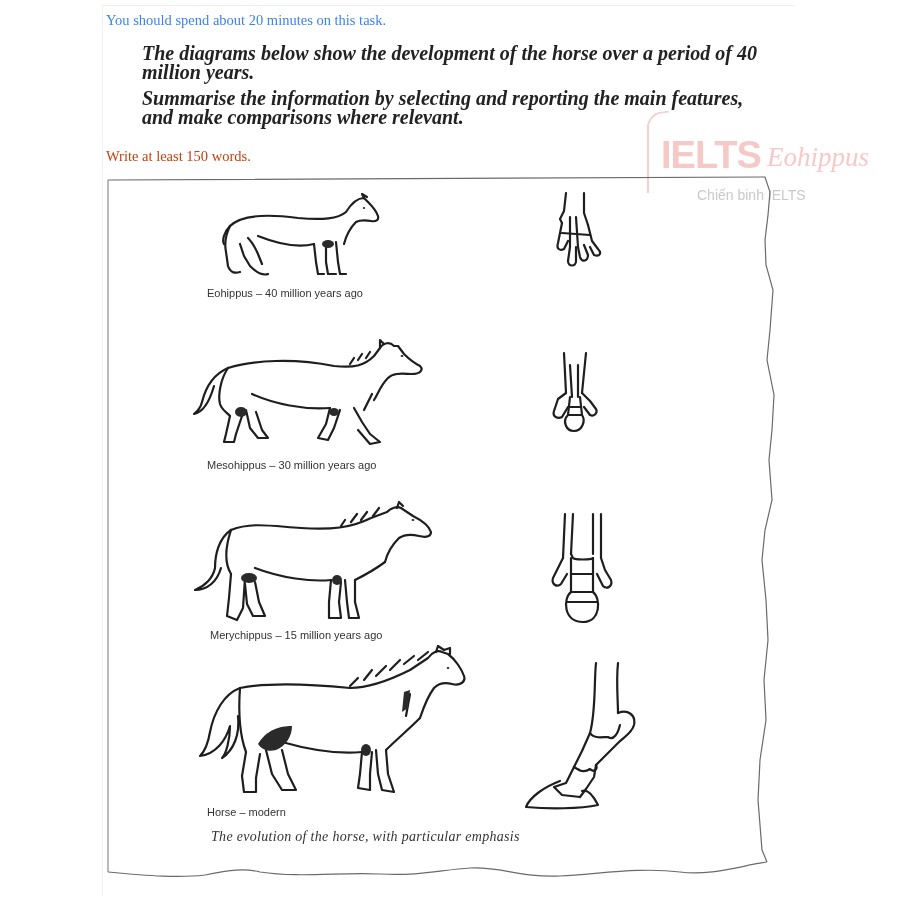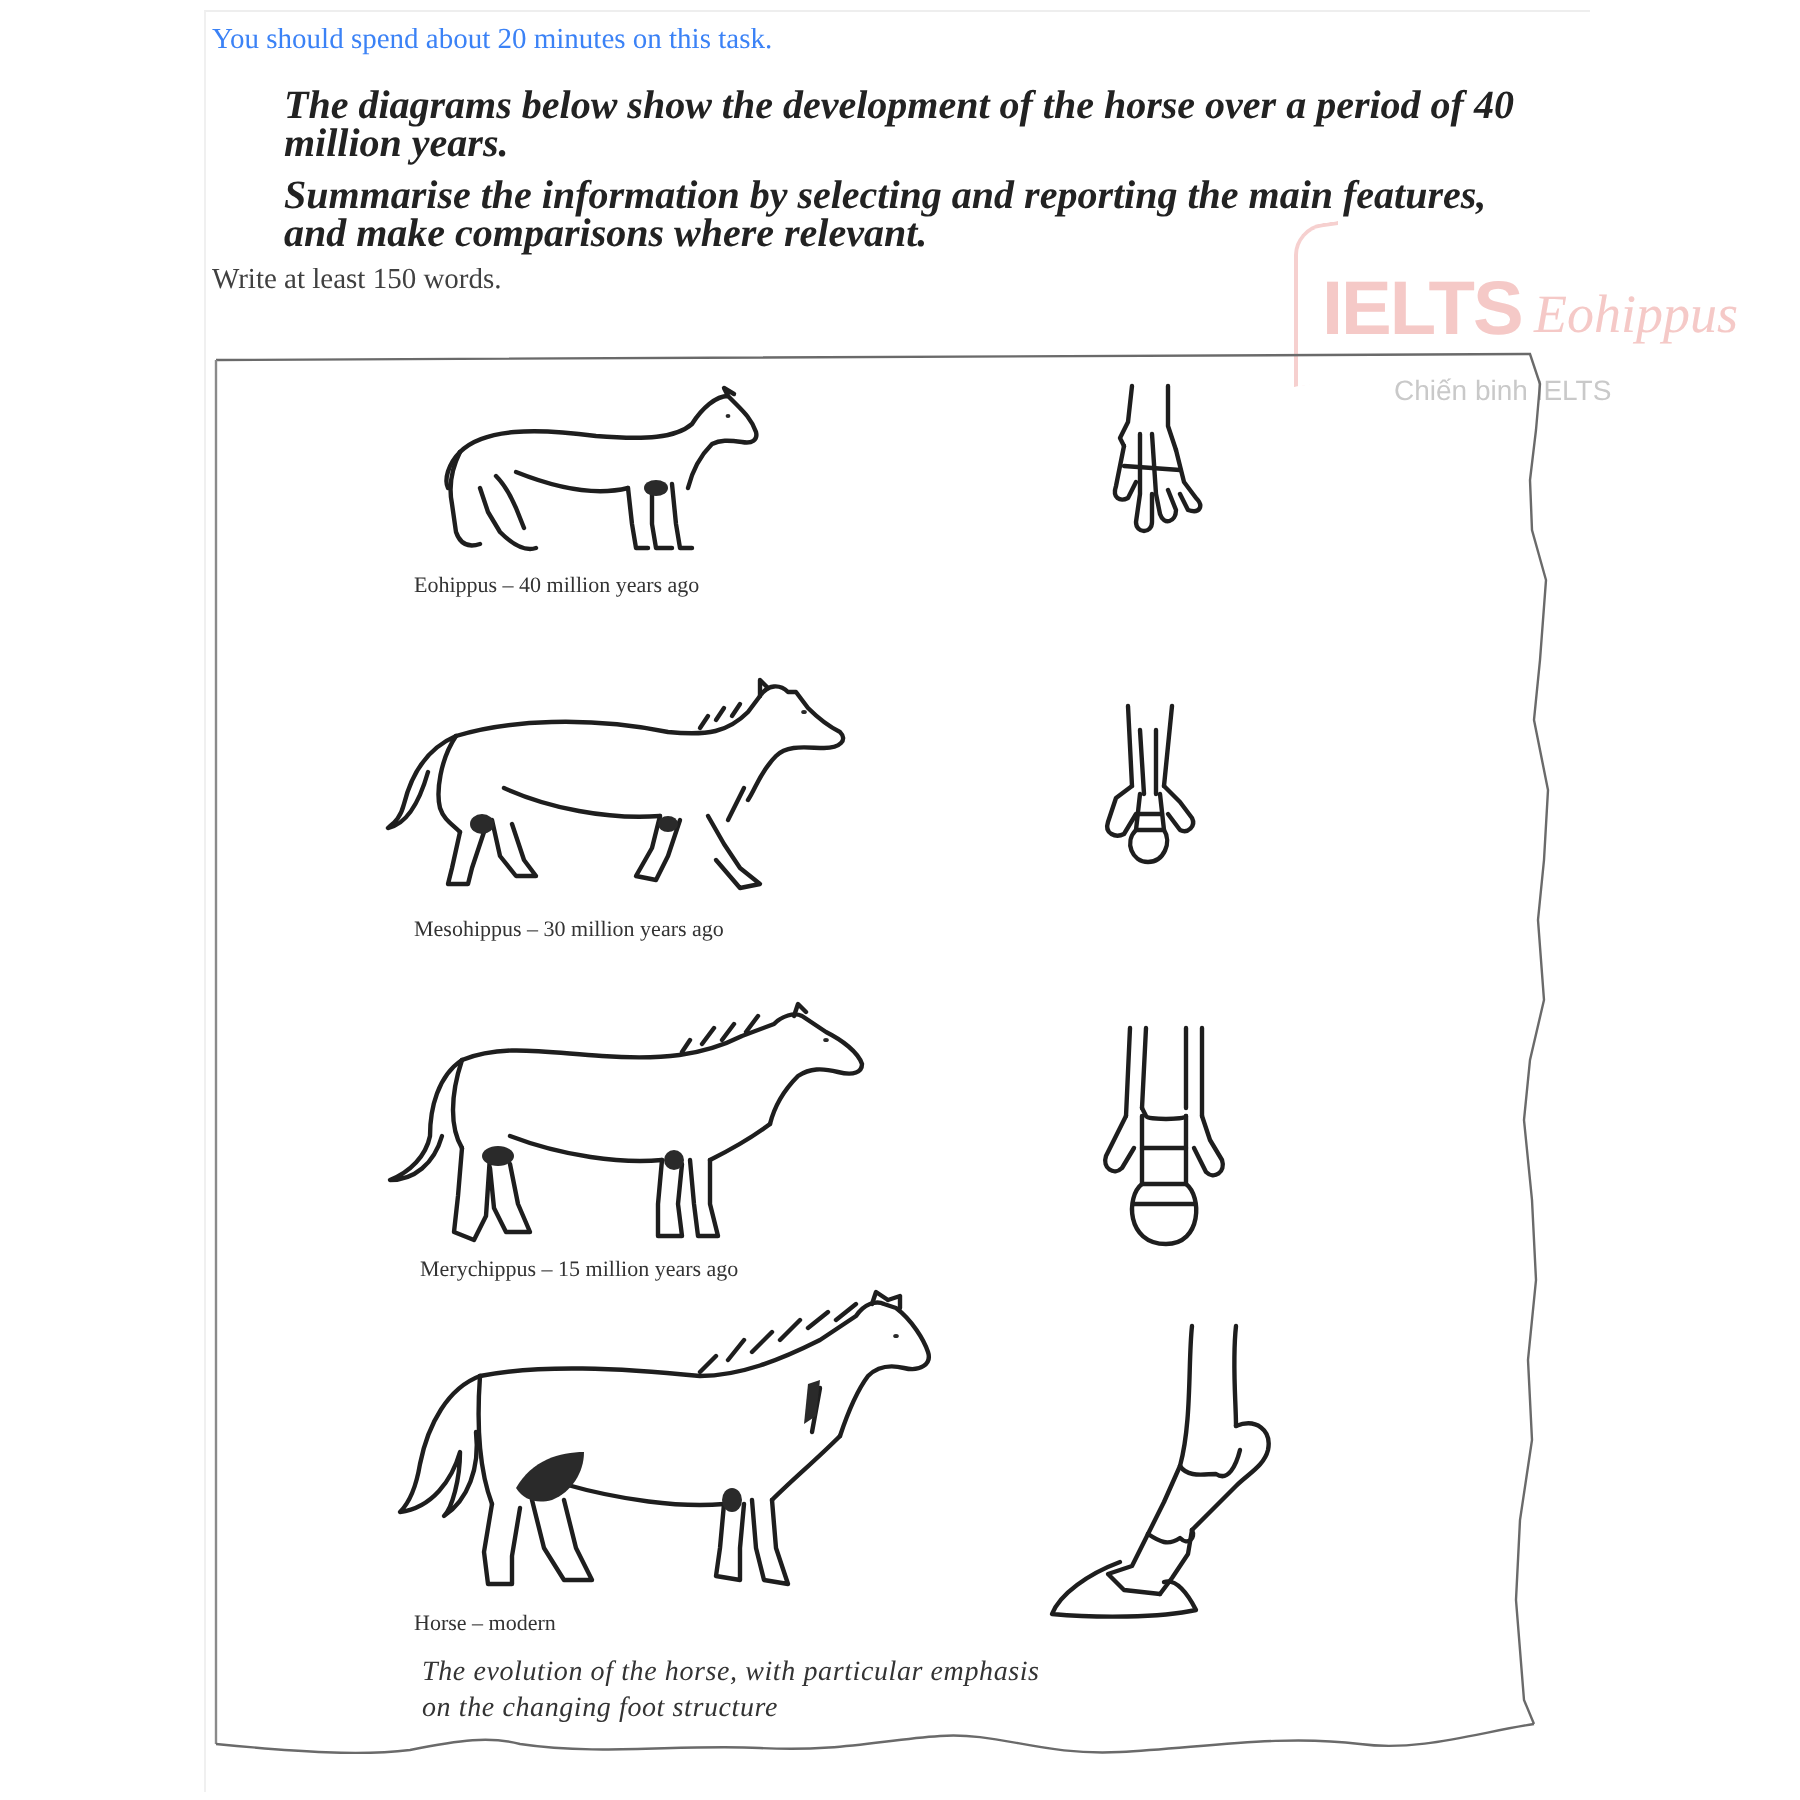--- a/index.html
+++ b/index.html
@@ -2,28 +2,28 @@
 <html><head>
 <meta charset="utf-8">
 <style>
   html, body { margin:0; padding:0; background:#ffffff; }
   body { width:900px; height:900px; position:relative; overflow:hidden; font-family:"Liberation Serif", serif; color:#222; }
   .page { position:absolute; left:102px; top:5px; width:692px; height:890px; border-left:1px solid #f0f0f0; border-top:1px solid #eeeeee; }
   .intro { position:absolute; left:106px; top:12px; font-size:14.5px; color:#3b82f6; }
   .prompt { position:absolute; left:142px; width:620px; font-size:20px; font-weight:bold; font-style:italic; line-height:19px; color:#222; }
   .p1 { top:44px; }
   .p2 { top:89px; }
-  .words { position:absolute; left:106px; top:132px; font-size:14.5px; color:#404040; }
+  .words { position:absolute; left:106px; top:148px; font-size:14.5px; color:#c2410c; }
   .watermark { position:absolute; left:647px; top:112px; width:230px; height:90px; pointer-events:none; }
   .wm-bracket { position:absolute; left:0; top:0; width:20px; height:78px; border-left:2px solid #f6d0cf; border-top:2px solid #f6d0cf; border-radius:14px 0 0 0; transform:skewY(-8deg); }
   .wm-ielts { position:absolute; left:14px; top:22px; font-family:"Liberation Sans", sans-serif; font-weight:bold; font-size:38px; color:#f5c9c7; letter-spacing:-1px; }
   .wm-fighter { position:absolute; left:120px; top:30px; font-family:"Liberation Serif", serif; font-style:italic; font-size:27px; color:#f5c9c7; }
   .wm-sub { position:absolute; left:50px; top:75px; font-family:Liberation Sans, sans-serif; font-size:14px; color:#c9c9c9; }
   .frame { position:absolute; left:0; top:0; width:900px; height:900px; pointer-events:none; }
-  .caption { position:absolute; font-size:11px; color:#333; font-family:Liberation Serif, serif; }
+  .caption { position:absolute; font-size:11px; color:#333; font-family:Liberation Sans, sans-serif; }
   .figcap { position:absolute; left:211px; top:828px; font-size:14px; font-style:italic; color:#333; line-height:18px; letter-spacing:0.3px; }
   svg.art { position:absolute; overflow:visible; }
   svg.art path, svg.art ellipse, svg.art rect, svg.art line { fill:none; stroke:#1e1e1e; stroke-width:2.2; stroke-linecap:round; stroke-linejoin:round; }
   svg.art .shade { fill:#2a2a2a; stroke:none; }
 </style>
 </head>
 <body>
 
 <div class="page"></div>
 
@@ -162,14 +162,13 @@
   <path d="M94,52 C104,48 112,54 110,64 C108,72 100,76 94,82 L80,96 L72,104"></path>
   <path d="M66,72 L58,90 L50,106"></path>
   <path d="M50,106 C56,110 60,112 66,108 C70,112 74,108 72,104"></path>
   <path d="M50,106 L42,122 L30,126 L38,134 L56,136"></path>
   <path d="M72,104 L70,116 L62,128 L56,136"></path>
   <path d="M36,120 C20,126 6,136 2,146 C24,148 56,148 74,144 C70,136 64,128 58,130"></path>
 </svg>
 
 <div class="figcap">
   <div>The evolution of the horse, with particular emphasis</div>
-  <div>on the changing foot structure</div>
 </div>
 
 </body></html>

